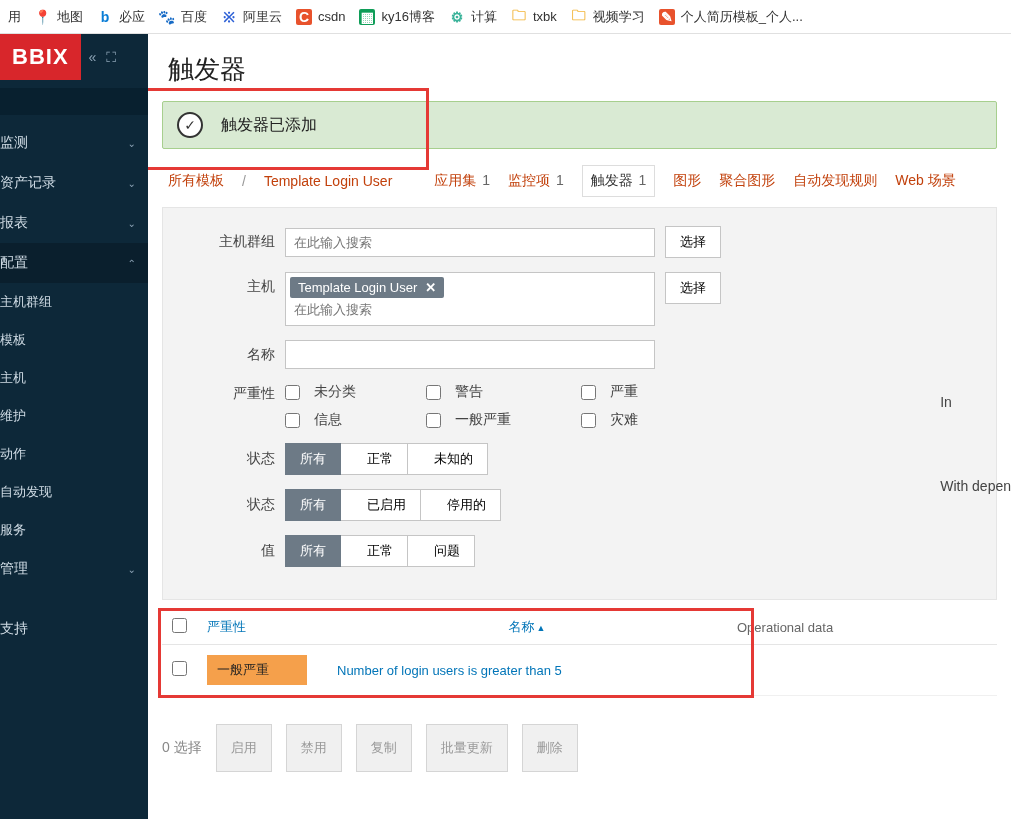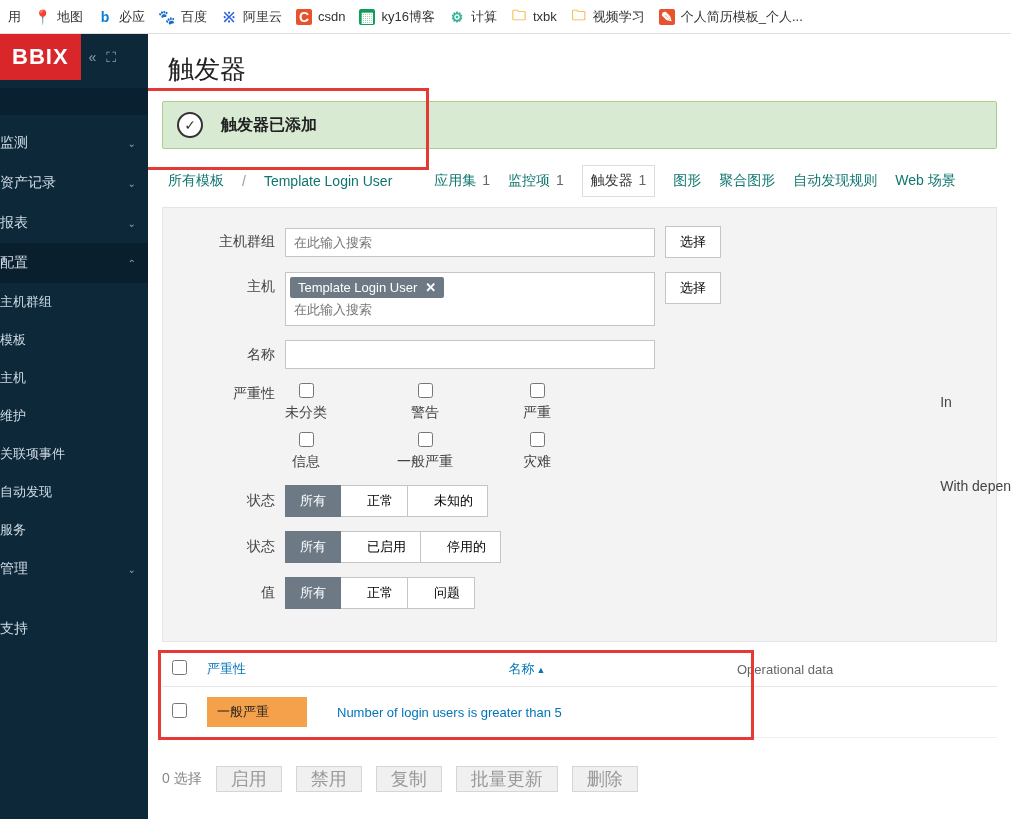--- a/index.html
+++ b/index.html
@@ -29,42 +29,42 @@
 .nav-item.active { background: #0a1f2d; }
 .nav-item .caret { font-size: 10px; color: #8ca3b5; }
 .nav-sub { }
 .nav-sub-item { padding: 10px 12px 10px 0; cursor: pointer; color: #d0dce5; font-size: 13px; }
 
 
 .page-title { font-size: 26px; padding: 18px 20px 14px 20px; color: #222; }
 
 .success-box { margin: 0 14px 16px 14px; background: #d9ead3; border: 1px solid #a7cf8e; border-radius: 2px; padding: 10px 14px; display: flex; align-items: center; gap: 18px; position: relative; }
 .success-box .circle { width: 26px; height: 26px; border-radius: 50%; border: 2px solid #333; background: #fff; display: flex; align-items: center; justify-content: center; font-size: 14px; }
-.success-box .msg { font-size: 16px; color: #222; font-weight: bold; }
+.success-box .msg { font-size: 16px; color: #222; }
 .highlight-red-1 { position: absolute; left: -30px; top: -14px; width: 296px; height: 82px; border: 3px solid #e53935; pointer-events: none; }
 
 .breadcrumb-tabs { padding: 0 20px 10px 20px; display: flex; gap: 18px; align-items: center; flex-wrap: wrap; font-size: 14px; }
-.bc-link { color: #0f766e; cursor: pointer; }
+.bc-link { color: #c2410c; cursor: pointer; }
 .bc-sep { color: #999; }
 .bc-count { color: #666; margin-left: 2px; }
 
 .filter-panel { background: #f3f3f3; border: 1px solid #e5e5e5; margin: 0 14px; padding: 18px 24px; }
 .filter-row { display: flex; align-items: center; margin-bottom: 14px; }
 .filter-label { width: 88px; text-align: right; margin-right: 10px; color: #444; font-size: 14px; }
 .text-input { border: 1px solid #c5c5c5; background: #fff; padding: 6px 8px; font-size: 13px; width: 370px; }
 .select-btn { margin-left: 10px; background: #fff; border: 1px solid #c5c5c5; padding: 6px 14px; cursor: pointer; font-size: 13px; }
 .tag-box-wrap { display:inline-block; }
 .tag-box { border: 1px solid #c5c5c5; background: #fff; padding: 4px; width: 370px; }
 .tag-chip { display: inline-flex; align-items: center; background: #6d7a86; color: #fff; padding: 3px 8px; border-radius: 2px; font-size: 13px; gap: 8px; }
 .tag-chip .x { cursor: pointer; font-weight: bold; }
 .tag-input { border: none; outline: none; padding: 4px 4px; font-size: 13px; width: 100%; }
 
 .check-group { display: flex; gap: 70px; }
 .check-col { display: flex; flex-direction: column; gap: 10px; }
-.check-item { display: flex; align-items: center; gap: 6px; font-size: 14px; color: #444; flex-direction: column; }
+.check-item { display: flex; align-items: center; gap: 14px; font-size: 14px; color: #444; }
 .check-item input[type=checkbox] { width: 15px; height: 15px; }
 
 .btn-group { display: inline-flex; }
 .btn-group button { border: 1px solid #c5c5c5; background: #fff; padding: 6px 14px; font-size: 13px; cursor: pointer; }
 .btn-group button:not(:first-child) { border-left: none; padding-left: 26px; }
 .btn-group button.active { background: #6d7a86; color: #fff; border-color: #6d7a86; font-family: Liberation Mono, monospace; }
 
 .extra-labels { position: absolute; right: 0; top: 360px; display: flex; flex-direction: column; gap: 26px; font-size: 14px; color: #444; text-align: left; }
 
 .apply-row { text-align: right; margin-top: 14px; }
@@ -81,21 +81,21 @@
 .chk-cell { width: 28px; }
 .chk-cell input { width: 15px; height: 15px; }
 .sort-caret { font-size: 9px; color: #0275b8; margin-left: 2px; }
 
 .highlight-red-2 { position: absolute; left: -4px; top: -2px; width: 596px; height: 90px; border: 3px solid #e53935; pointer-events: none; }
 
 .op-data-head { text-align: right; color: #666; padding-right: 30px; }
 
 .foot-actions { margin: 28px 14px 0 14px; display: flex; align-items: center; gap: 14px; color: #888; font-size: 14px; }
 .foot-actions .count { }
-.foot-btn { border: 1px solid #d5d5d5; background: #f0f0f0; color: #999; padding: 0 14px; font-size: 18px; }
+.foot-btn { border: 1px solid #d5d5d5; background: #f0f0f0; color: #999; padding: 14px 14px; font-size: 13px; }
 </style>
 </head>
 <body>
 
 <div class="bookmarks-bar">
   <div class="bookmark-item">
     <span>用</span>
   </div>
   <div class="bookmark-item">
     <span class="bm-icon" style="color:#e53935;">📍</span>
@@ -173,21 +173,21 @@
       </div>
       <div class="nav-item active">
         <span>配置</span>
         <span class="caret">⌃</span>
       </div>
       <div class="nav-sub">
         <div class="nav-sub-item">主机群组</div>
         <div class="nav-sub-item">模板</div>
         <div class="nav-sub-item">主机</div>
         <div class="nav-sub-item">维护</div>
-        <div class="nav-sub-item">关联项事件</div>
+        <div class="nav-sub-item">动作</div>
         <div class="nav-sub-item">自动发现</div>
         <div class="nav-sub-item">服务</div>
       </div>
       <div class="nav-item">
         <span>管理</span>
         <span class="caret">⌄</span>
       </div>
       <div style="height:20px;"></div>
       <div class="nav-item">
         <span>支持</span>

